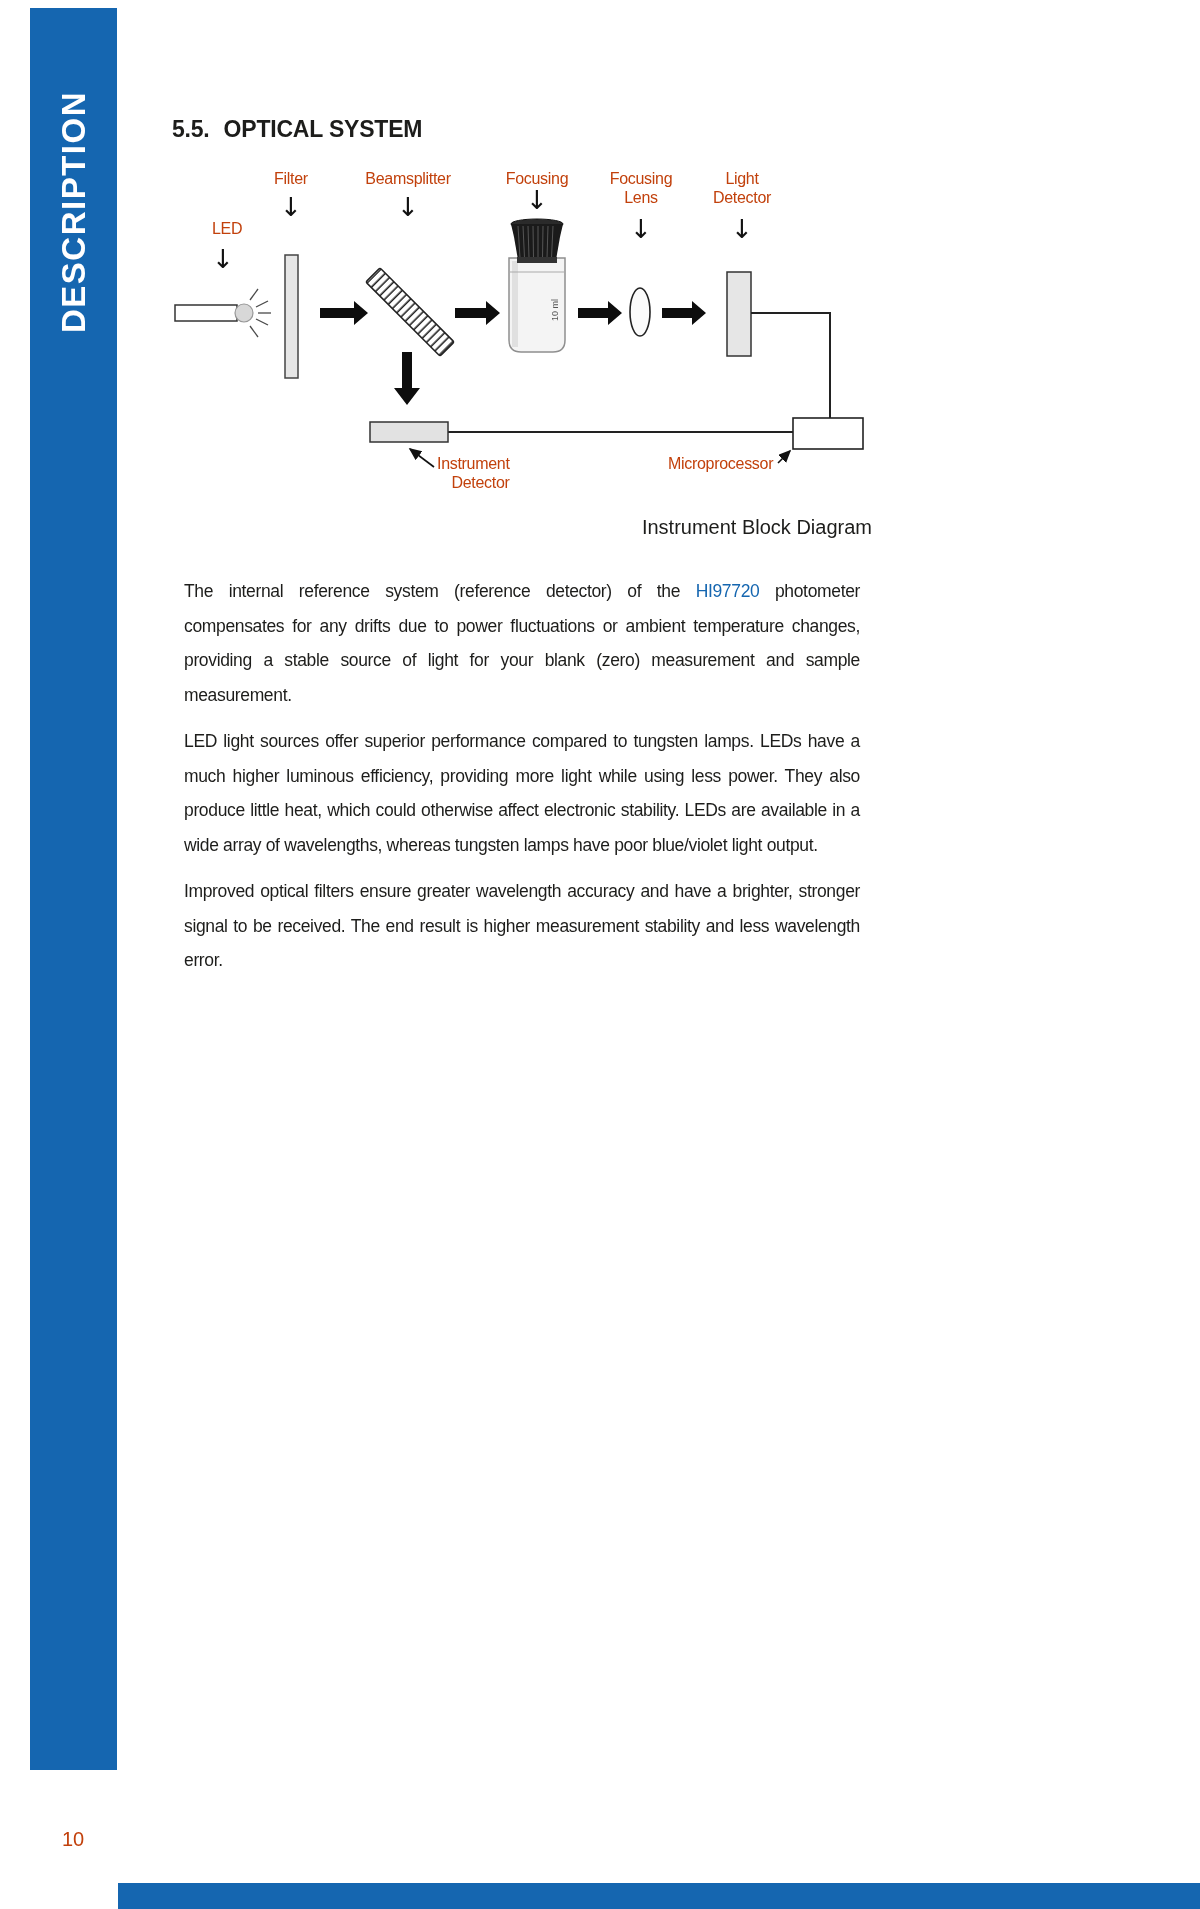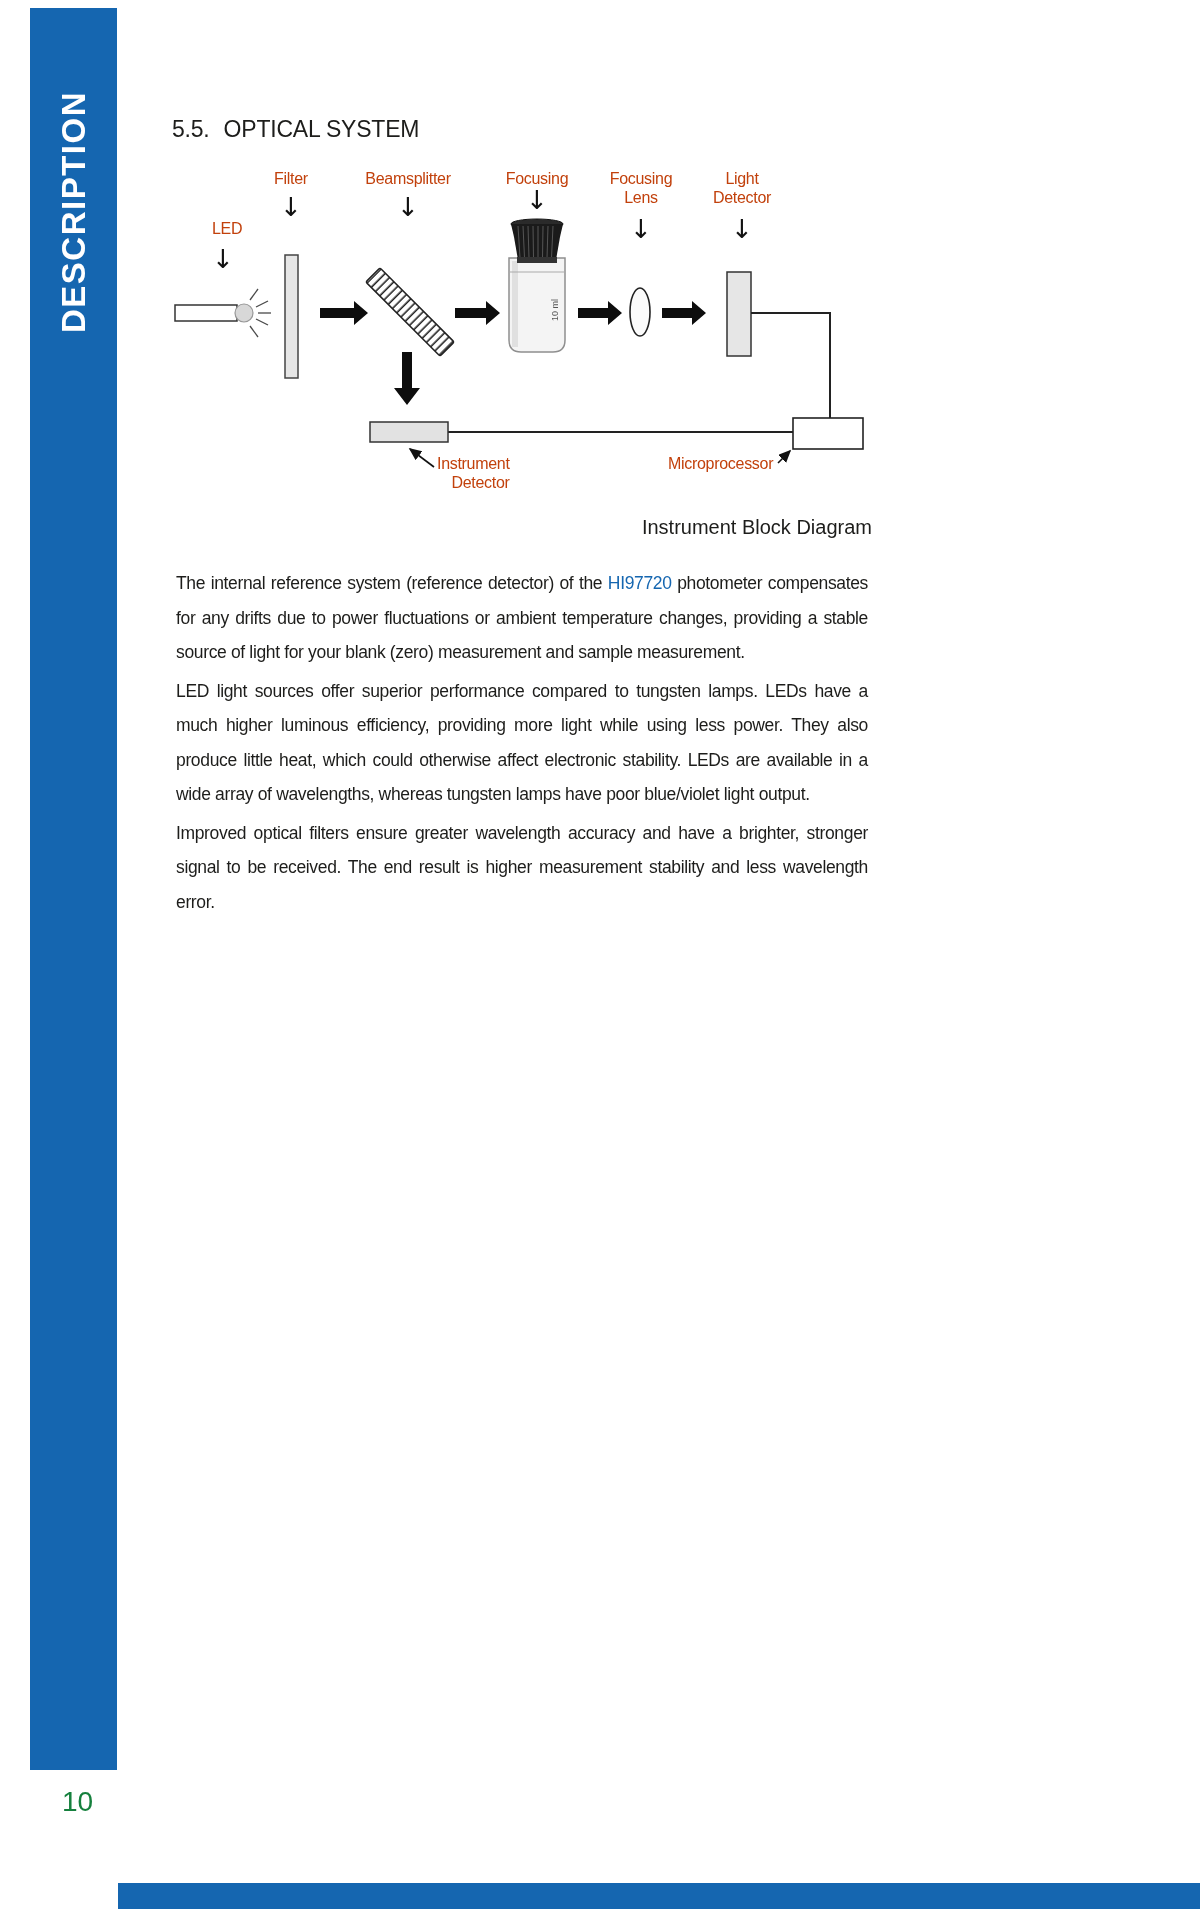--- a/index.html
+++ b/index.html
@@ -7,24 +7,24 @@
   body{font-family:"Liberation Sans",sans-serif;color:#1d1d1b}
   .page{position:relative;width:1200px;height:1909px;background:#ffffff;overflow:hidden}
 
   
   .band{position:absolute;left:30px;top:8px;width:87px;height:1762px;background:#1566b0}
   .section-label{position:absolute;left:74px;top:212px;transform:translate(-50%,-50%) rotate(-90deg);
     color:#ffffff;font-size:33px;font-weight:bold;letter-spacing:1.5px;white-space:nowrap}
 
   
   .bottombar{position:absolute;left:118px;top:1883px;width:1082px;height:26px;background:#1566b0}
-  .pagenum{position:absolute;left:62px;top:1786px;font-size:28px;color:#15803d}
+  .pagenum{position:absolute;left:62px;top:1828px;font-size:20px;color:#c2410c}
 
   
-  .heading{position:absolute;left:172px;top:116px;font-size:23px;font-weight:normal;letter-spacing:-0.2px}
+  .heading{position:absolute;left:172px;top:116px;font-size:23px;font-weight:bold;letter-spacing:-0.2px}
   .heading .num{margin-right:14px}
 
   
   .diagram{position:absolute;left:160px;top:160px;width:730px;height:350px}
   .diagram svg{position:absolute;left:0;top:0}
   .dlabel{position:absolute;font-size:16px;color:#c2410c;white-space:pre-line;text-align:center;
     transform:translateX(-50%);line-height:1.18;letter-spacing:-0.3px}
   .dlabel.alignleft{transform:none;text-align:right}
   .darrow{position:absolute;transform:translateX(-50%);font-family:"DejaVu Sans",sans-serif;
     font-size:26px;color:#111;line-height:1}
@@ -41,21 +41,21 @@
   .ar-cuv{left:377px;top:27px}
   .ar-lens{left:481px;top:56px}
   .ar-ldet{left:582px;top:56px}
   .ar-led{left:63px;top:86px}
 
   .caption{position:absolute;left:172px;top:516px;width:700px;text-align:right;font-size:20px}
 
   
   .bodytext{position:absolute;left:172px;top:562px;width:700px;font-size:17.5px;line-height:34.5px;
     letter-spacing:-0.35px;text-align:justify}
-  .bodytext p{margin:4px;text-align:justify}
+  .bodytext p{margin:12px;text-align:justify}
   .model{color:#1566b0}
 </style>
 </head>
 <body>
 
 <div class="page">
 
   <div class="band"></div>
   <div class="section-label">DESCRIPTION</div>
 

